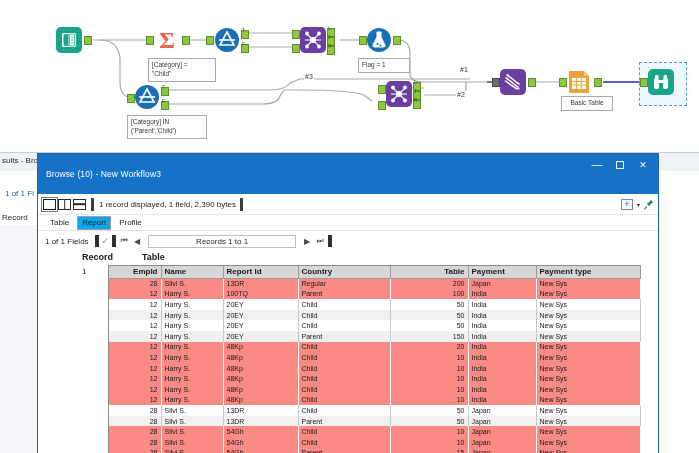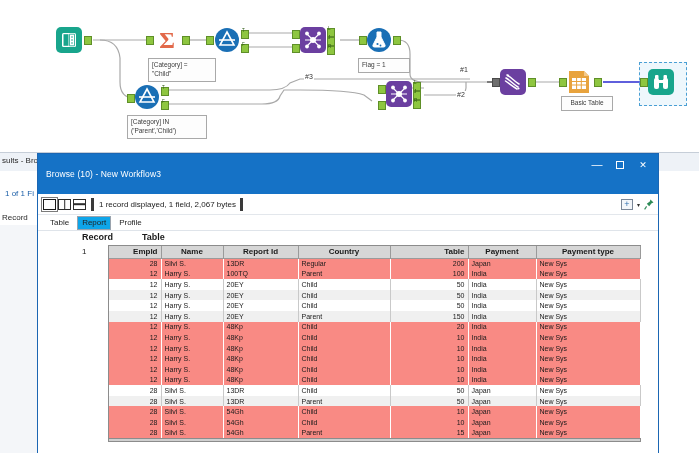--- a/index.html
+++ b/index.html
@@ -79,21 +79,21 @@
   #report{position:relative;background:#ffffff;height:221px;overflow:hidden;}
   #rep-head{position:relative;height:14px;}
   #rep-head .rh{position:absolute;font-size:9px;font-weight:bold;color:#1a1a1a;top:1px;}
   #rec-no{position:absolute;left:44px;top:16px;font-size:8px;color:#1a1a1a;}
 
   #grid-wrap{position:absolute;left:70px;top:14px;width:533px;border:1px solid #8c8c8c;background:#fff;box-sizing:border-box;}
   table.rep{border-collapse:collapse;width:100%;table-layout:fixed;font-size:7px;}
   table.rep th{
     background:#d6d6d6;color:#1a1a1a;font-weight:bold;font-size:8px;
     border:1px solid #9a9a9a;border-top:none;border-left:none;
-    padding:1px 3px;text-align:center;height:12px;box-sizing:border-box;
+    padding:1px 3px;text-align:left;height:12px;box-sizing:border-box;
   }
   table.rep th.num{text-align:right;}
   table.rep td{
     border-right:1px solid #c9c9c9;padding:0 3px;height:10.6px;
     color:#1a1a1a;font-size:7px;white-space:nowrap;overflow:hidden;
     box-sizing:border-box;
   }
   table.rep td.num{text-align:right;}
   table.rep tr.white td{background:#ffffff;}
   table.rep tr.alt td{background:#f0f0f0;}
@@ -320,38 +320,50 @@
     </div>
   </div>
 
   <div id="toolbar">
     <div class="layout-btns">
       <div class="lbtn sel"></div>
       <div class="lbtn v"></div>
       <div class="lbtn h"></div>
     </div>
     <div class="tbsep"></div>
-    <div id="statustext">1 record displayed, 1 field, 2,067 bytes</div>
+    <div id="statustext">1 record displayed, 1 field, 2,390 bytes</div>
     <div class="tbsep" style="margin-left:4px;"></div>
     <div id="tb-right">
       <div class="gridbtn"></div>
       <span style="font-size:6px;color:#2f2f2f;">▾</span>
       <svg width="10" height="11" viewBox="0 0 10 11">
         <path d="M6.5 0.5 L9.5 3.5 L7.6 4.2 L5.2 7.2 L2.8 4.8 L5.8 2.4 Z" fill="#2e8b57"></path>
         <path d="M2.6 7.4 L0.6 10.4" stroke="#2e8b57" stroke-width="1.1"></path>
       </svg>
     </div>
   </div>
 
   <div id="tabs">
     <div class="tab">Table</div>
     <div class="tab active">Report</div>
     <div class="tab">Profile</div>
   </div>
 
+  <div id="navbar">
+    <div id="fieldcount">1 of 1 Fields</div>
+    <div class="navsep"></div>
+    <div class="check">✓</div>
+    <div class="navsep"></div>
+    <div class="navbtn">⏮</div>
+    <div class="navbtn">◀</div>
+    <div id="recrange">Records 1 to 1</div>
+    <div class="navbtn">▶</div>
+    <div class="navbtn">⏭</div>
+    <div class="navsep"></div>
+  </div>
 
   <div id="report">
     <div id="rep-head">
       <div class="rh" style="left:44px;">Record</div>
       <div class="rh" style="left:104px;">Table</div>
     </div>
     <div id="rec-no">1</div>
 
     <div id="grid-wrap">
       <table class="rep">

